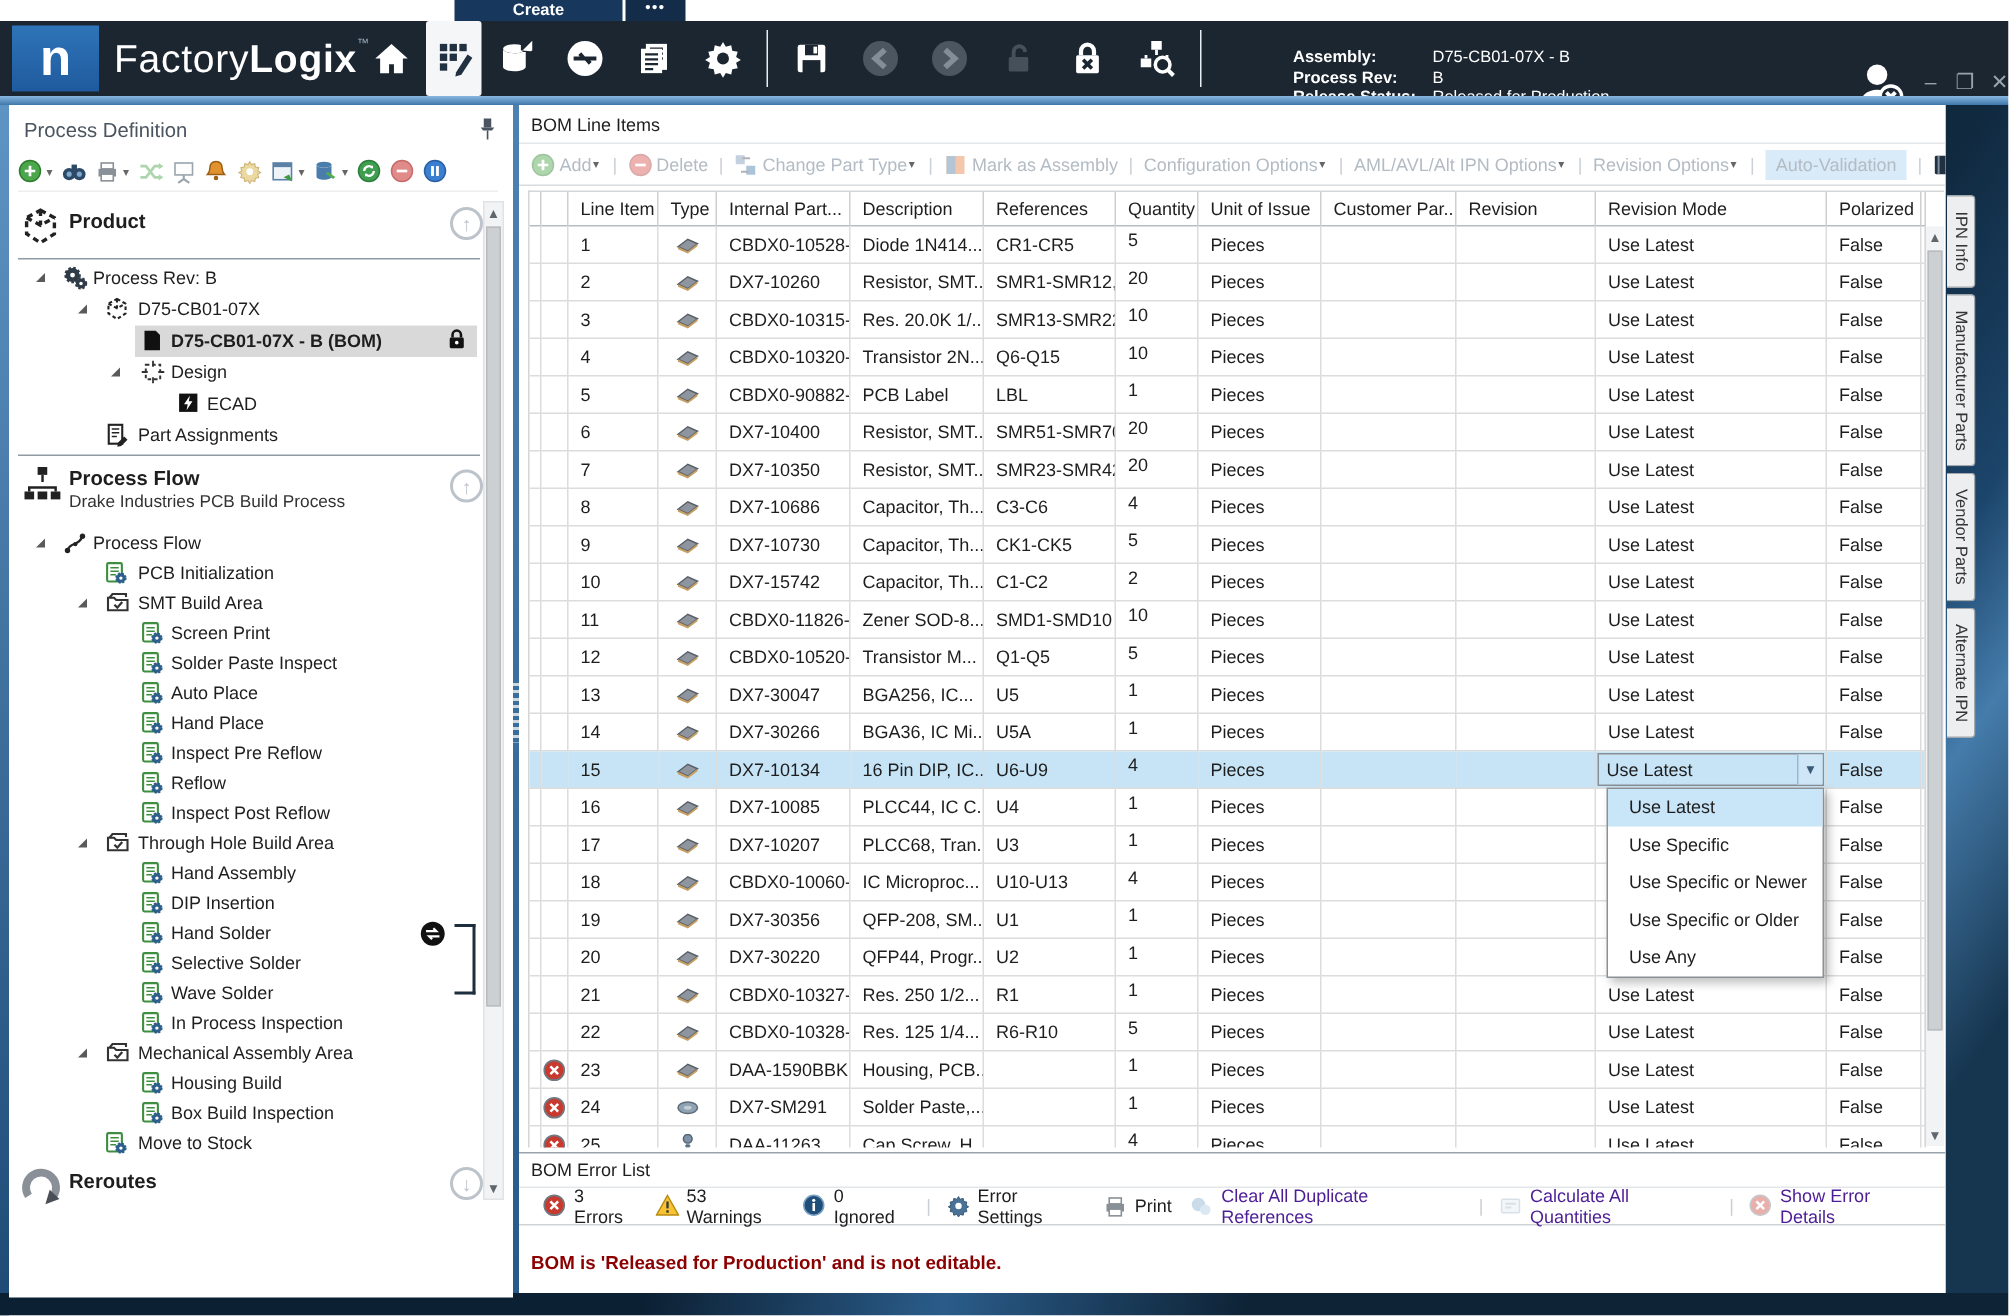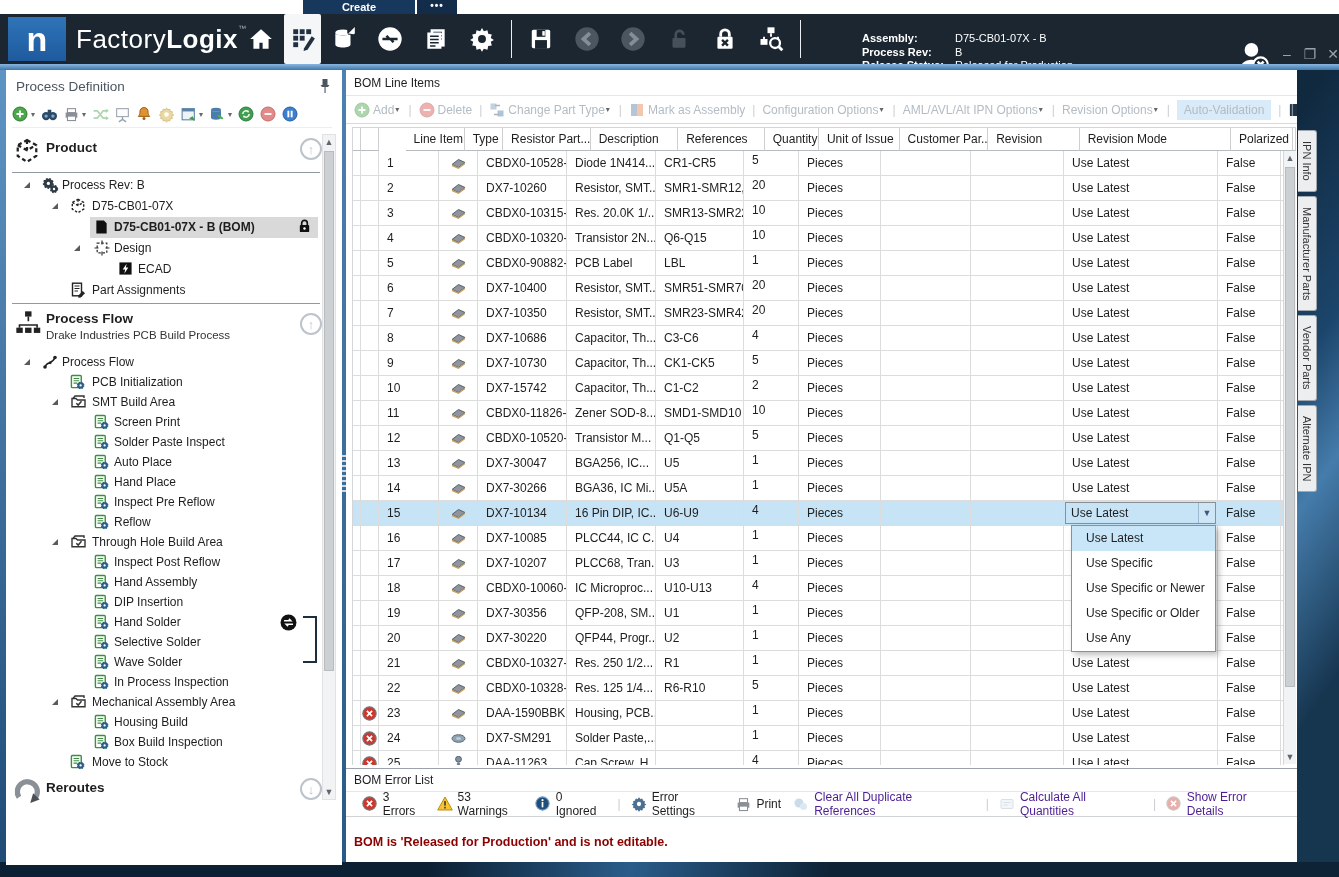--- a/index.html
+++ b/index.html
@@ -602,40 +602,40 @@
             <svg width="15" height="16" viewBox="0 0 16 16">
               <rect x="1.5" y="1" width="10.5" height="13" rx="1" fill="#fff" stroke="#3e8e41" stroke-width="1.5"></rect>
               <path d="M3.8 4.2h6M3.8 6.7h6M3.8 9.2h4" stroke="#3e8e41" stroke-width="1.1"></path>
               <circle cx="11.3" cy="11.6" r="3.4" fill="#2c5f8a" stroke="#2c5f8a" stroke-width="1.3" stroke-dasharray="1.5 1.2"></circle>
               <circle cx="11.3" cy="11.6" r="1.2" fill="#fff"></circle>
             </svg>
           </span>
           <span class="tl" style="left: 108px;">Reflow</span>
         </div>
         <div class="trow" style="height: 20px;">
+          <span class="ic ti" style="left: 88px;">
+            <svg width="15" height="16" viewBox="0 0 16 16">
+              <rect x="1.5" y="1" width="10.5" height="13" rx="1" fill="#fff" stroke="#3e8e41" stroke-width="1.5"></rect>
+              <path d="M3.8 4.2h6M3.8 6.7h6M3.8 9.2h4" stroke="#3e8e41" stroke-width="1.1"></path>
+              <circle cx="11.3" cy="11.6" r="3.4" fill="#2c5f8a" stroke="#2c5f8a" stroke-width="1.3" stroke-dasharray="1.5 1.2"></circle>
+              <circle cx="11.3" cy="11.6" r="1.2" fill="#fff"></circle>
+            </svg>
+          </span>
+          <span class="tl" style="left: 108px;">Inspect Post Reflow</span>
+        </div>
+        <div class="trow" style="height: 20px;">
           <span class="exp" style="left: 46px;"></span>
           <span class="ic ti" style="left: 64px;">
             <svg width="17" height="16" viewBox="0 0 16 16">
               <path d="M1.5 4.5h4L7 6h7.5v6.8h-13z" fill="#fff" stroke="#333" stroke-width="1.4"></path>
               <path d="M2.5 4.5 4.5 2h9v2" fill="none" stroke="#333" stroke-width="1.4"></path>
               <path d="M5.8 9.2l1.9 1.9 3.3-3.8" stroke="#333" stroke-width="1.5" fill="none"></path>
             </svg>
           </span>
           <span class="tl" style="left: 86px;">Through Hole Build Area</span>
-        </div>
-        <div class="trow" style="height: 20px;">
-          <span class="ic ti" style="left: 88px;">
-            <svg width="15" height="16" viewBox="0 0 16 16">
-              <rect x="1.5" y="1" width="10.5" height="13" rx="1" fill="#fff" stroke="#3e8e41" stroke-width="1.5"></rect>
-              <path d="M3.8 4.2h6M3.8 6.7h6M3.8 9.2h4" stroke="#3e8e41" stroke-width="1.1"></path>
-              <circle cx="11.3" cy="11.6" r="3.4" fill="#2c5f8a" stroke="#2c5f8a" stroke-width="1.3" stroke-dasharray="1.5 1.2"></circle>
-              <circle cx="11.3" cy="11.6" r="1.2" fill="#fff"></circle>
-            </svg>
-          </span>
-          <span class="tl" style="left: 108px;">Inspect Post Reflow</span>
         </div>
         <div class="trow" style="height: 20px;">
           <span class="ic ti" style="left: 88px;">
             <svg width="15" height="16" viewBox="0 0 16 16">
               <rect x="1.5" y="1" width="10.5" height="13" rx="1" fill="#fff" stroke="#3e8e41" stroke-width="1.5"></rect>
               <path d="M3.8 4.2h6M3.8 6.7h6M3.8 9.2h4" stroke="#3e8e41" stroke-width="1.1"></path>
               <circle cx="11.3" cy="11.6" r="3.4" fill="#2c5f8a" stroke="#2c5f8a" stroke-width="1.3" stroke-dasharray="1.5 1.2"></circle>
               <circle cx="11.3" cy="11.6" r="1.2" fill="#fff"></circle>
             </svg>
           </span>
@@ -834,23 +834,23 @@
               <rect x="10.5" y="9" width="5" height="5.5" fill="#fff" stroke="#223142"></rect>
               <path d="M11.6 10.2h2.8v2.6h-2.8z" fill="#223142"></path>
             </svg>
           </span>
         </div>
       </div>
     <div class="grid">
       <div class="g-head" id="g-head">
           <div class="hc" style="width: 8px; padding: 0px;"></div>
           <div class="hc" style="width: 18px; padding: 0px;"></div>
-          <div class="hc" style="width: 60px; margin-left: 27px;">Line Item</div>
+          <div class="hc" style="width: 60px;">Line Item</div>
           <div class="hc" style="width: 39px;">Type</div>
-          <div class="hc" style="width: 89px;">Resistor Part...</div>
+          <div class="hc" style="width: 89px;">Internal Part...</div>
           <div class="hc" style="width: 89px;">Description</div>
           <div class="hc" style="width: 88px;">References</div>
           <div class="hc" style="width: 55px;">Quantity</div>
           <div class="hc" style="width: 82px;">Unit of Issue</div>
           <div class="hc" style="width: 90px;">Customer Par...</div>
           <div class="hc" style="width: 93px;">Revision</div>
           <div class="hc" style="width: 154px;">Revision Mode</div>
           <div class="hc" style="width: 63px;">Polarized</div>
           <div class="hc" style="width: 3px; padding: 0px;"></div>
         </div>

